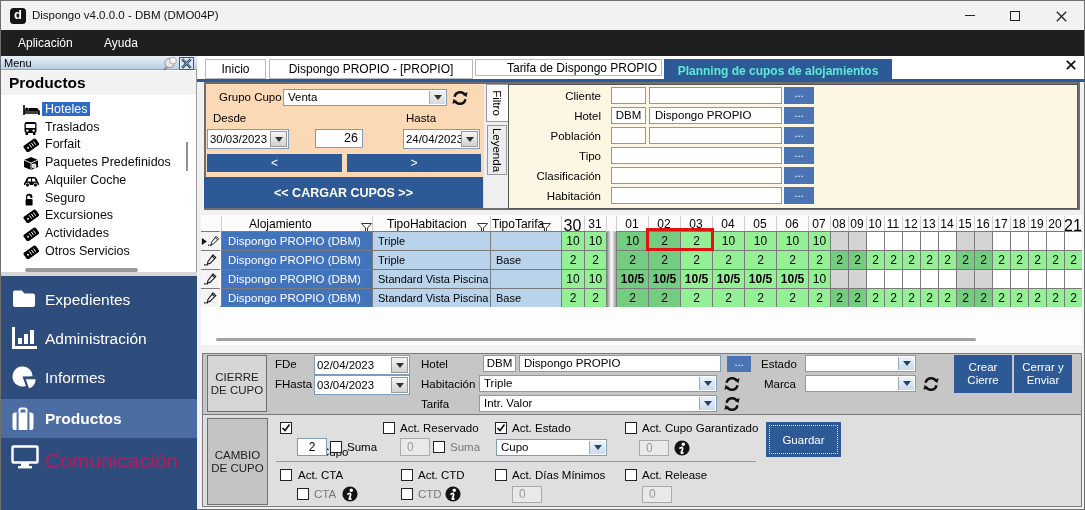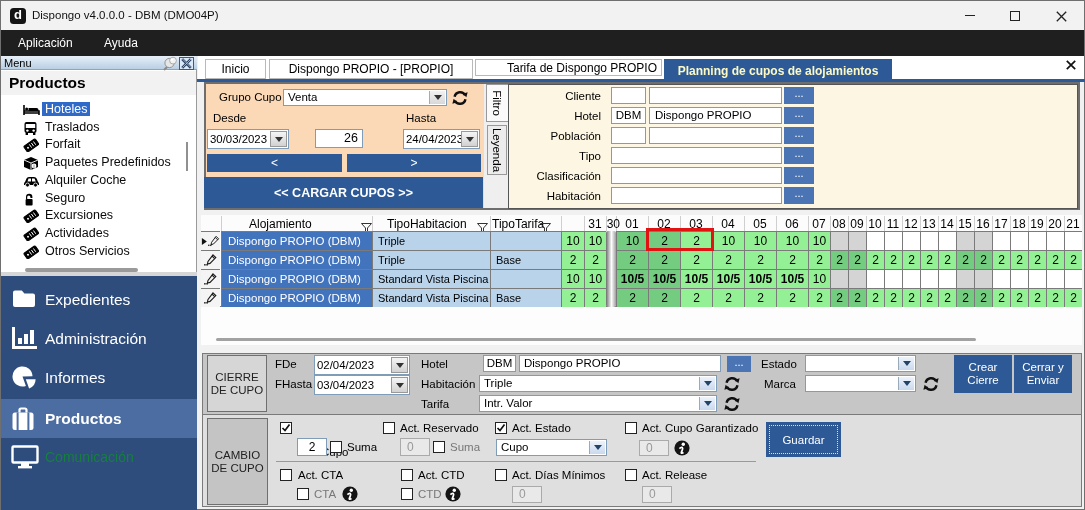--- a/index.html
+++ b/index.html
@@ -140,28 +140,28 @@
         <path d="M8.5 6.5 V4 a1.5 1.5 0 0 1 1.5 -1.5 h4 a1.5 1.5 0 0 1 1.5 1.5 V6.5" fill="none" stroke="#fff" stroke-width="2.2"></path>
         <rect x="5.6" y="6.5" width="2" height="17.5" fill="#4c6da2"></rect>
         <rect x="16.4" y="6.5" width="2" height="17.5" fill="#4c6da2"></rect>
       </svg></div>
 <div class="abs" style="left:44px;top:409px;font-size:15.5px;color:#fff;"><b>Productos</b></div>
 <div class="abs" style="left:10px;top:444px;"><svg width="28" height="24" viewBox="0 0 28 24">
         <rect x="1.5" y="1.5" width="25" height="16" rx="1" fill="none" stroke="#fff" stroke-width="2.4"></rect>
         <rect x="10" y="18" width="8" height="3" fill="#fff"></rect>
         <rect x="7" y="21" width="14" height="2.4" fill="#fff"></rect>
       </svg></div>
-<div class="abs" style="left:44px;top:448px;font-size:14px;color:#15803d;">Comunicación</div>
+<div class="abs" style="left:44px;top:448px;font-size:21px;color:#be185d;">Comunicación</div>
 <div class="abs" style="left:197px;top:55px;width:886px;height:23px;background:#fff;"></div>
 <div class="abs" style="left:196px;top:78px;width:889px;height:3px;background:#2d5a96;"></div>
 <div class="abs" style="left:203px;top:81px;width:876px;height:128px;border:2px solid #6e6e6e;background:#efefef;"></div>
 <div class="abs" style="left:204px;top:58px;width:61px;height:20px;background:#fff;border:1px solid #b9b9b9;font-size:12px;color:#000;display:flex;align-items:center;justify-content:center;">Inicio</div>
 <div class="abs" style="left:268px;top:58px;width:204px;height:20px;background:#fff;border:1px solid #b9b9b9;font-size:12px;color:#000;display:flex;align-items:center;justify-content:center;">Dispongo PROPIO - [PROPIO]</div>
 <div class="abs" style="left:474px;top:58px;width:187px;height:17px;background:#fff;border:1px solid #b9b9b9;font-size:12px;color:#000;display:flex;align-items:center;justify-content:center;padding-left:27px;">Tarifa de Dispongo PROPIO</div>
-<div class="abs" style="left:663px;top:58px;width:228px;height:23px;background:#2d5a96;color:#fef9c3;font-weight:bold;font-size:12px;display:flex;align-items:center;justify-content:center;">Planning de cupos de alojamientos</div>
+<div class="abs" style="left:663px;top:58px;width:228px;height:23px;background:#2d5a96;color:#5eead4;font-weight:bold;font-size:12px;display:flex;align-items:center;justify-content:center;">Planning de cupos de alojamientos</div>
 <svg class="abs" style="left:1065px;top:59px;" width="10" height="10">
       <path d="M0.8 0.8 L9.2 9.2 M9.2 0.8 L0.8 9.2" stroke="#111" stroke-width="1.7"></path>
     </svg>
 <div class="abs" style="left:205px;top:83px;width:278px;height:124px;background:#fbd9b6;"></div>
 <div class="lbl" style="left:212px;top:90px;margin-left:6px;">Grupo Cupo</div>
 <div class="inp" style="left:282px;top:88px;width:164px;height:17px;line-height:15px;padding-left:4px;">Venta<div class="arrowbtn" style="width:16px;">
         <div class="tri"></div>
       </div></div>
 <div class="abs" style="left:451px;top:89px;"><svg width="16" height="16" viewBox="0 0 16 16">
         <path d="M2.6 6.8 A5.6 5.6 0 0 1 13.1 5.2" stroke="#111" stroke-width="2.5" fill="none"></path>
@@ -241,21 +241,21 @@
         <path d="M0.5 0.5 h10 l-4 4.5 v4.5 l-2 -1.5 v-3 z" fill="none" stroke="#333" stroke-width="1"></path>
       </svg></div>
 <div class="abs" style="left:386px;top:216px;font-size:12px;">TipoHabitacion</div>
 <div class="abs" style="left:476px;top:218px;"><svg width="11" height="10" viewBox="0 0 11 10">
         <path d="M0.5 0.5 h10 l-4 4.5 v4.5 l-2 -1.5 v-3 z" fill="none" stroke="#333" stroke-width="1"></path>
       </svg></div>
 <div class="abs" style="left:491px;top:216px;font-size:12px;">TipoTarifa</div>
 <div class="abs" style="left:539px;top:218px;"><svg width="11" height="10" viewBox="0 0 11 10">
         <path d="M0.5 0.5 h10 l-4 4.5 v4.5 l-2 -1.5 v-3 z" fill="none" stroke="#333" stroke-width="1"></path>
       </svg></div>
-<div class="abs" style="left:560px;top:216px;width:23px;text-align:right;font-size:12px;margin-left:36px;">30</div>
+<div class="abs" style="left:560px;top:216px;width:23px;text-align:center;font-size:16px;">30</div>
 <div class="abs" style="left:583px;top:216px;width:22px;text-align:center;font-size:12px;">31</div>
 <div class="abs" style="left:615px;top:216px;width:32px;text-align:center;font-size:12px;">01</div>
 <div class="abs" style="left:647px;top:216px;width:32px;text-align:center;font-size:12px;">02</div>
 <div class="abs" style="left:679px;top:216px;width:32px;text-align:center;font-size:12px;">03</div>
 <div class="abs" style="left:711px;top:216px;width:32px;text-align:center;font-size:12px;">04</div>
 <div class="abs" style="left:743px;top:216px;width:32px;text-align:center;font-size:12px;">05</div>
 <div class="abs" style="left:775px;top:216px;width:32px;text-align:center;font-size:12px;">06</div>
 <div class="abs" style="left:807px;top:216px;width:22px;text-align:center;font-size:12px;">07</div>
 <div class="abs" style="left:829px;top:216px;width:18px;text-align:center;font-size:12px;">08</div>
 <div class="abs" style="left:847px;top:216px;width:18px;text-align:center;font-size:12px;">09</div>
@@ -263,21 +263,21 @@
 <div class="abs" style="left:883px;top:216px;width:18px;text-align:center;font-size:12px;">11</div>
 <div class="abs" style="left:901px;top:216px;width:18px;text-align:center;font-size:12px;">12</div>
 <div class="abs" style="left:919px;top:216px;width:18px;text-align:center;font-size:12px;">13</div>
 <div class="abs" style="left:937px;top:216px;width:18px;text-align:center;font-size:12px;">14</div>
 <div class="abs" style="left:955px;top:216px;width:18px;text-align:center;font-size:12px;">15</div>
 <div class="abs" style="left:973px;top:216px;width:18px;text-align:center;font-size:12px;">16</div>
 <div class="abs" style="left:991px;top:216px;width:18px;text-align:center;font-size:12px;">17</div>
 <div class="abs" style="left:1009px;top:216px;width:18px;text-align:center;font-size:12px;">18</div>
 <div class="abs" style="left:1027px;top:216px;width:18px;text-align:center;font-size:12px;">19</div>
 <div class="abs" style="left:1045px;top:216px;width:18px;text-align:center;font-size:12px;">20</div>
-<div class="abs" style="left:1063px;top:216px;width:18px;text-align:center;font-size:12px;">21</div>
+<div class="abs" style="left:1063px;top:216px;width:18px;text-align:center;font-size:16px;">21</div>
 <div class="abs" style="left:200px;top:230px;width:19px;height:19px;background:#f4f4f4;border-top:1px solid #7a7a7a;display:flex;align-items:center;justify-content:center;gap:1px;">
       <svg width="7" height="9" viewBox="0 0 7 9">
         <path d="M1 0.5 L6.5 4.5 L1 8.5 Z" fill="#111"></path>
       </svg>
       <svg width="13" height="12" viewBox="0 0 13 12">
         <path d="M9 0.8 L11.8 3.6 L6 9.4 L3.4 10 L4 7.4 Z" fill="none" stroke="#1a1a1a" stroke-width="1.1"></path>
         <path d="M8 2 L10.7 4.7" stroke="#1a1a1a" stroke-width="1.1"></path>
         <rect x="0.2" y="10" width="1.4" height="1.6" fill="#1a1a1a"></rect>
         <rect x="2.4" y="10" width="1.4" height="1.6" fill="#1a1a1a"></rect>
       </svg>

